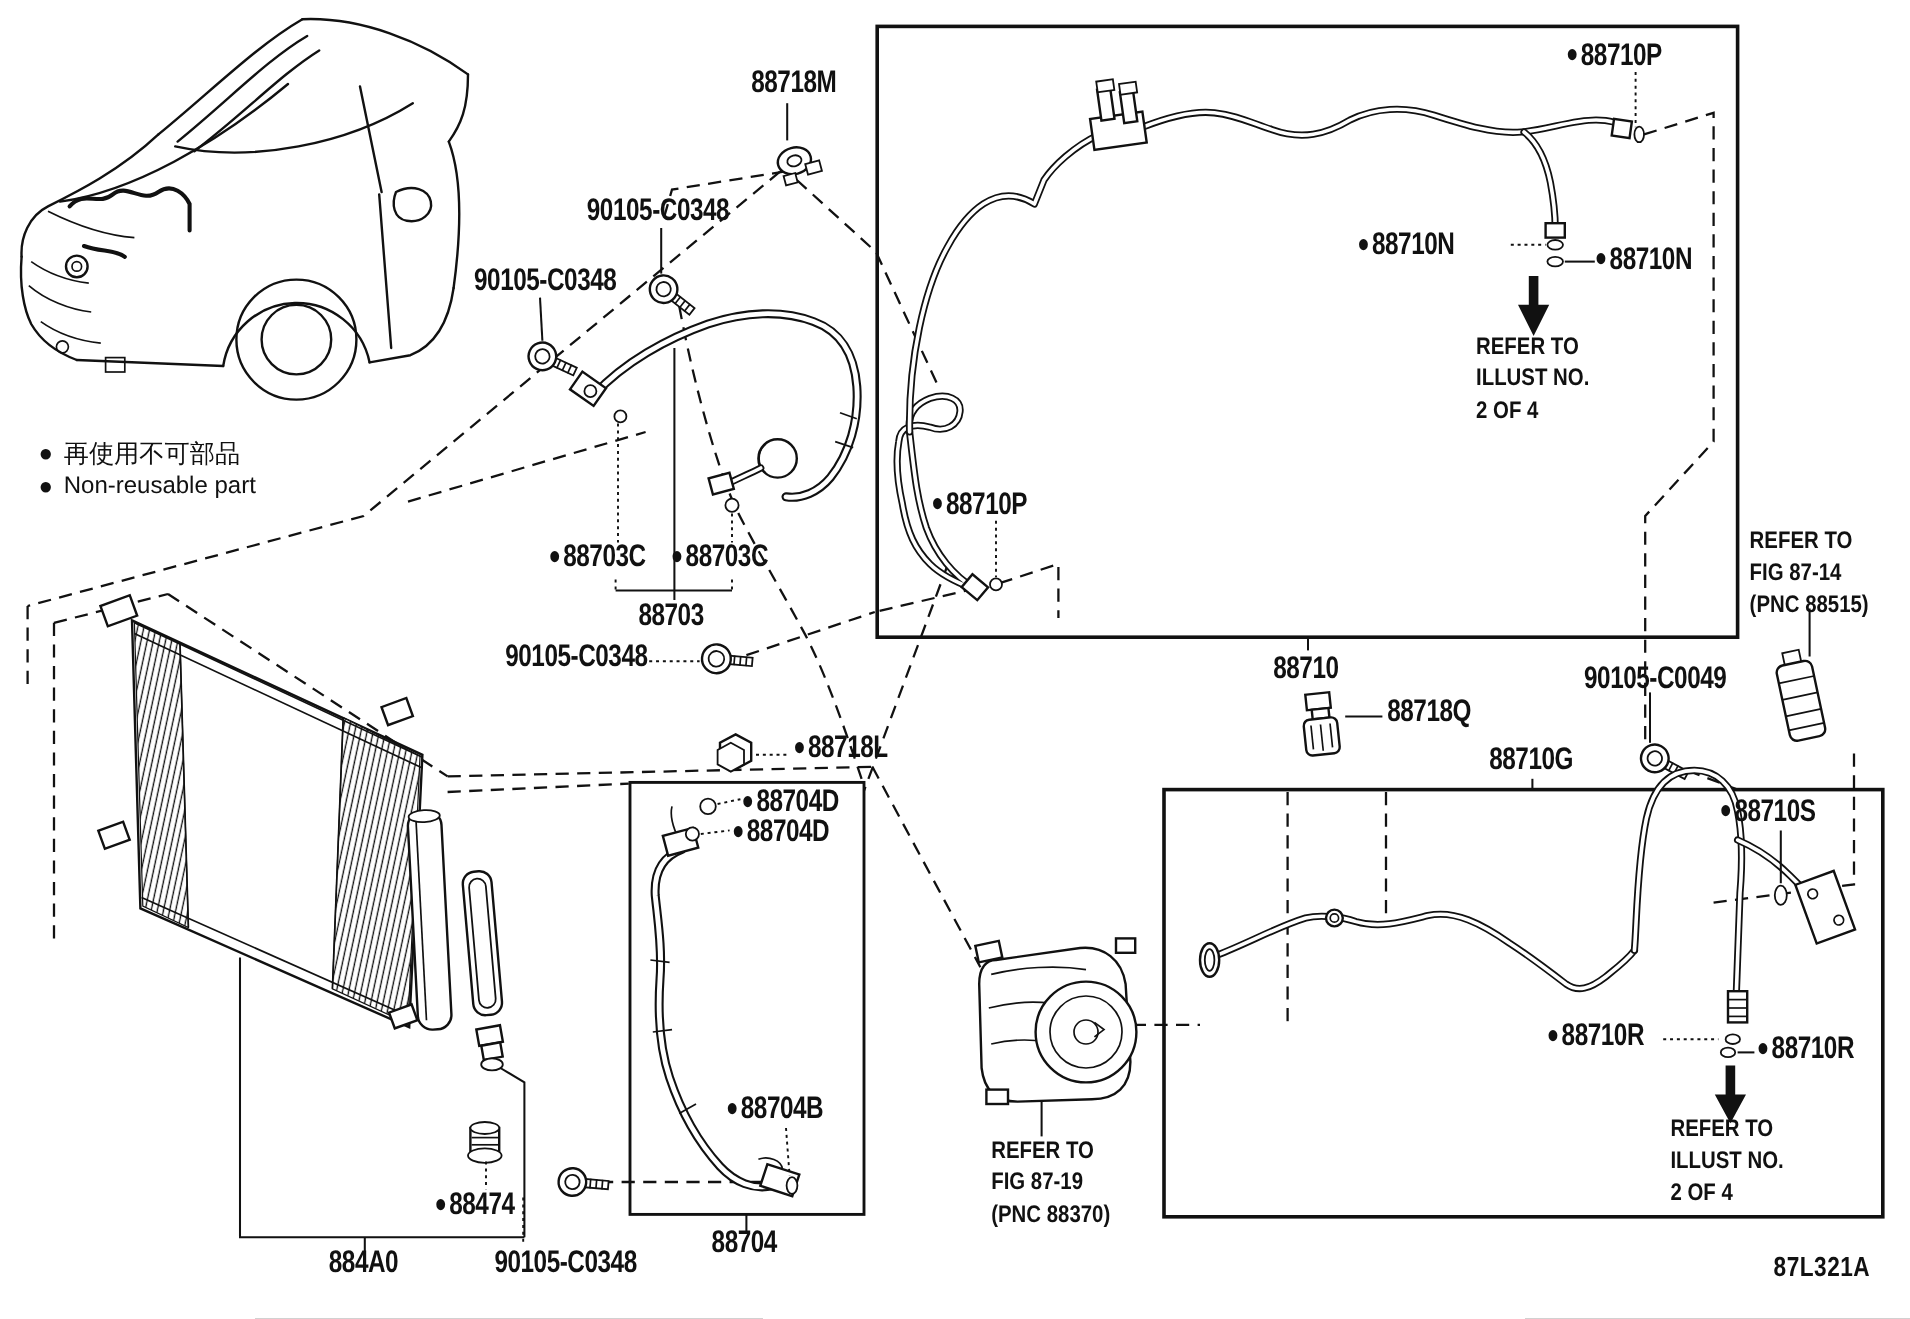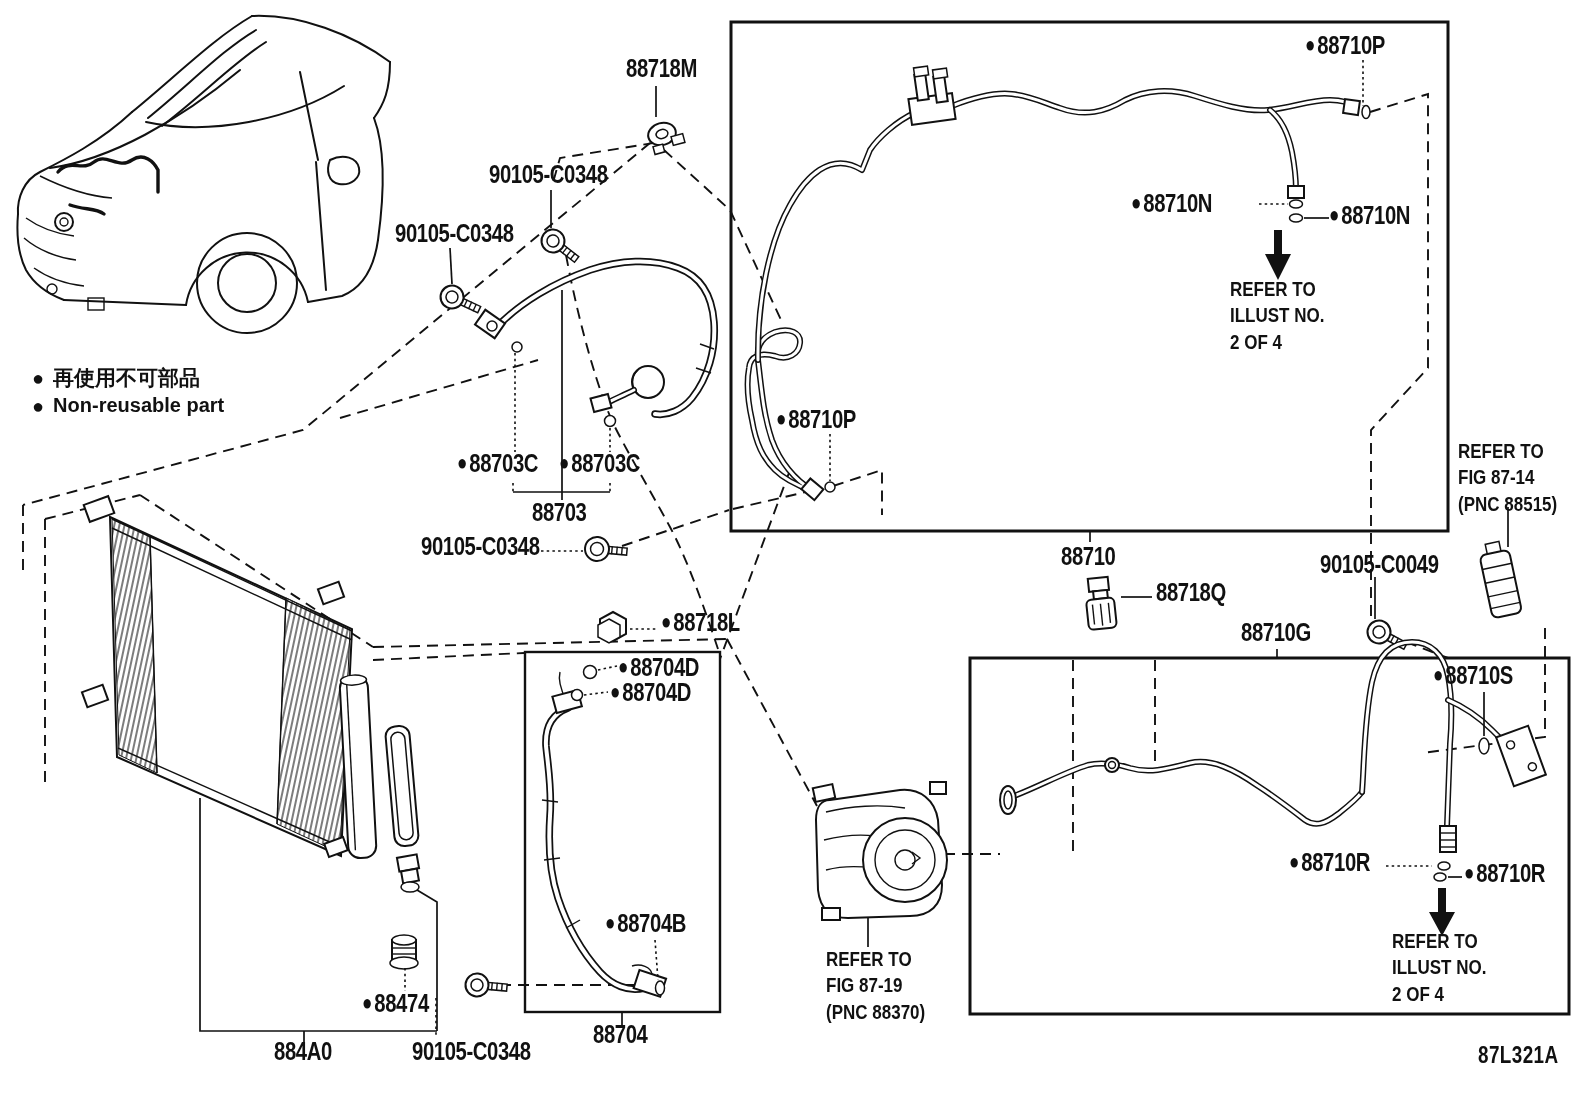--- a/index.html
+++ b/index.html
@@ -21,22 +21,22 @@
   .box{fill:none;stroke:#111;stroke-width:3;}
   .box2{fill:none;stroke:#111;stroke-width:2.4;}
   .blk{fill:#111;stroke:none;}
   .pl{position:absolute;font-weight:bold;font-size:26px;letter-spacing:-.5px;white-space:nowrap;
       transform:scaleX(.78);transform-origin:0 0;line-height:1.02;display:flex;align-items:center;gap:3px;}
   .pl .bdot{font-size:22px;line-height:1;}
   .note{position:absolute;font-weight:bold;font-size:20px;line-height:1.32;white-space:pre-line;
         transform:scaleX(.85);transform-origin:0 0;}
   .legend-row{position:absolute;display:flex;align-items:center;gap:9px;}
   .legend-row .bdot{font-size:20px;line-height:1;}
-  .legend-jp{font-weight:700;font-size:21px;}
-  .legend-en{font-weight:700;font-size:20px;}
+  .legend-jp{font-weight:400;font-size:21px;}
+  .legend-en{font-weight:400;font-size:20px;}
   .dwgcode{position:absolute;font-weight:bold;font-size:23px;letter-spacing:.5px;
            transform:scaleX(.82);transform-origin:0 0;}
 </style>
 </head>
 <body>
 
 <div id="stage">
 
 <svg id="art" width="1592" height="1099" viewBox="0 0 1592 1099">
   <defs>

